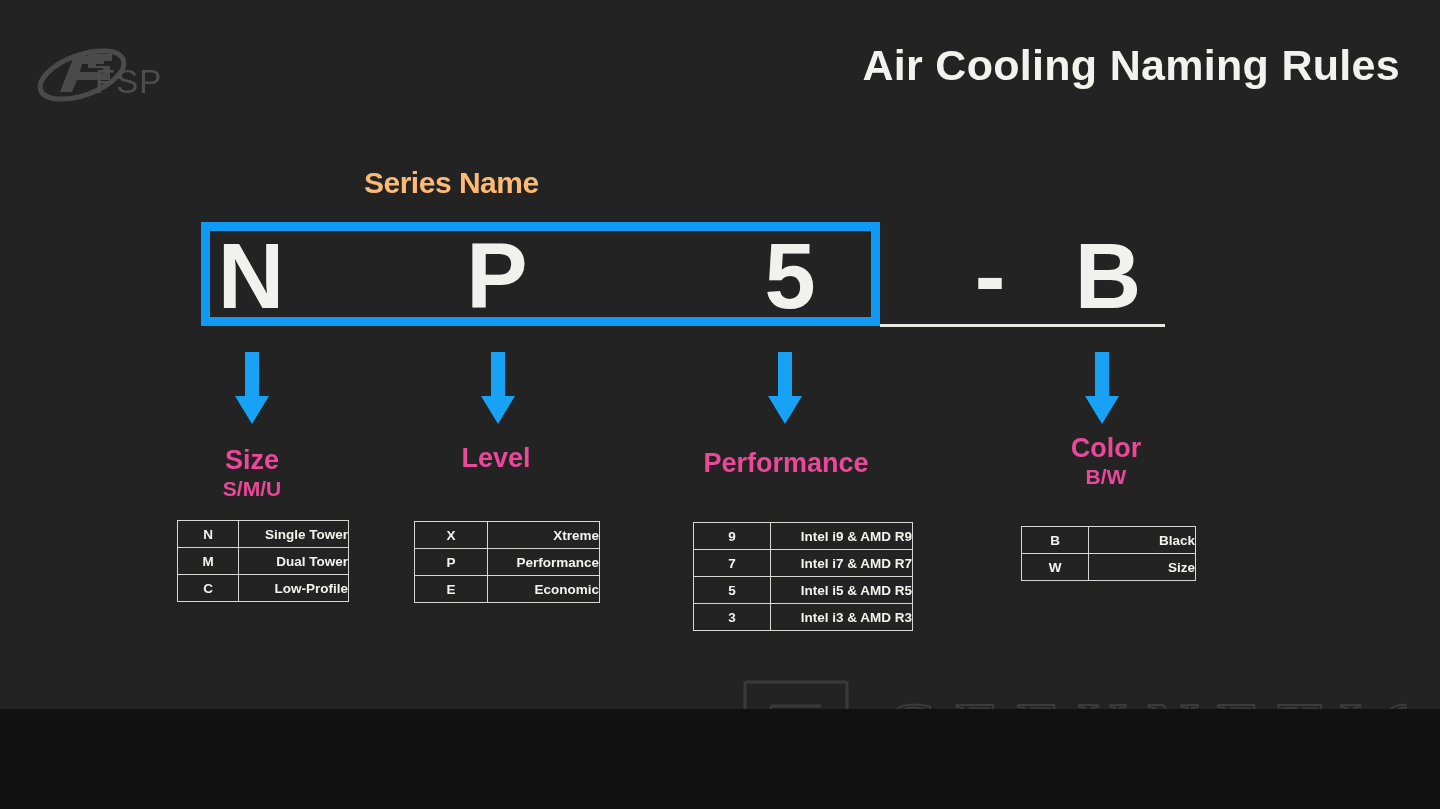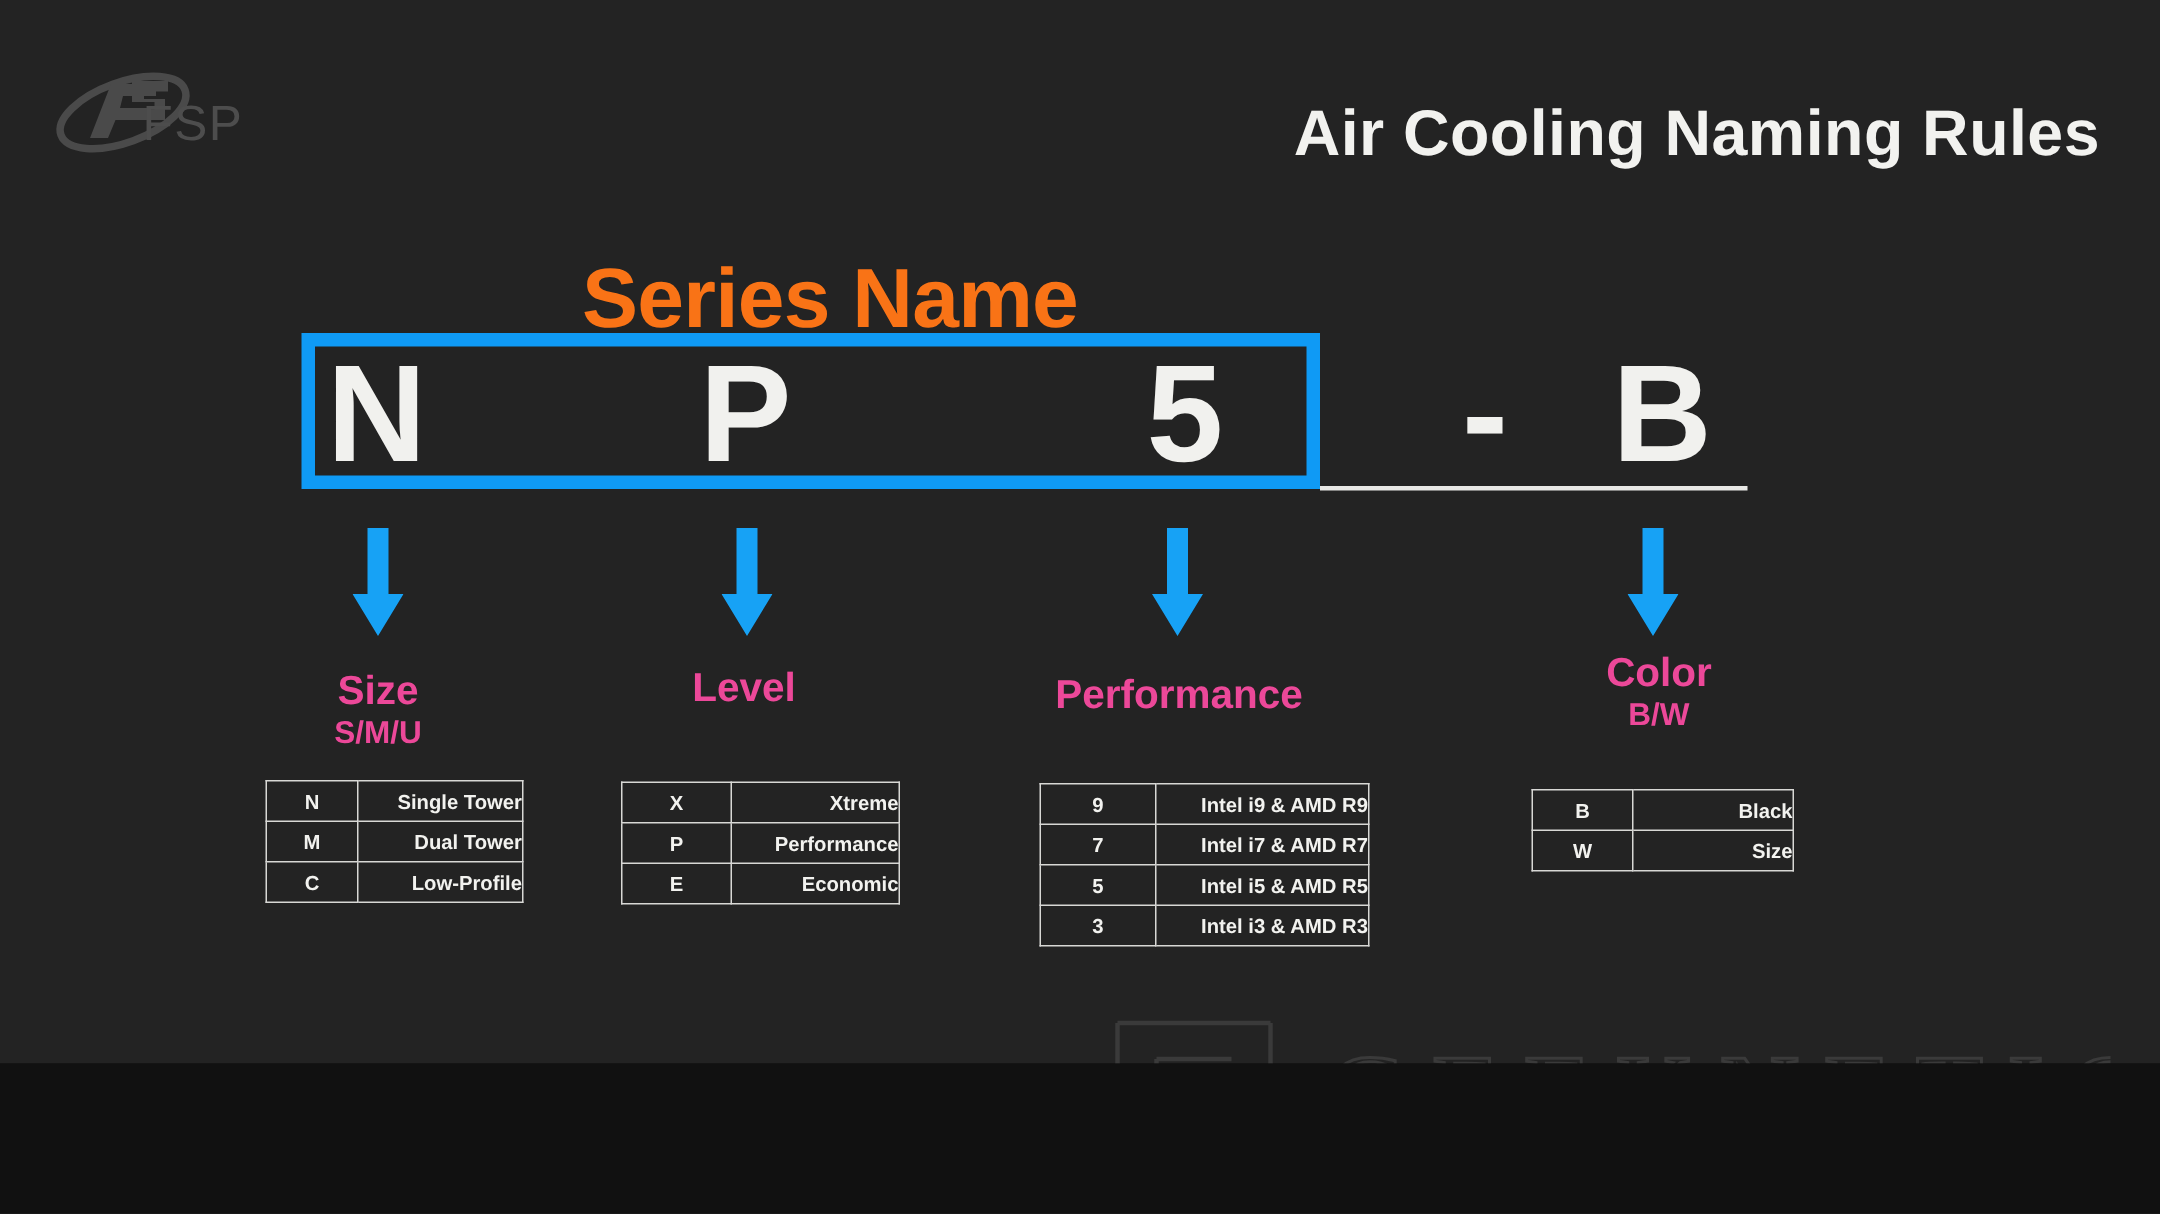--- a/index.html
+++ b/index.html
@@ -39,31 +39,30 @@
   
   .slide-title {
     position: absolute;
     right: 40px;
     top: 41px;
     font-size: 43px;
     font-weight: bold;
     color: #f2f2ef;
     letter-spacing: 0.3px;
     white-space: nowrap;
-    margin-top: 24px;
   }
 
   
   .series-label {
     position: absolute;
-    left: 388px;
+    left: 364px;
     top: 166px;
-    font-size: 56px;
-    font-weight: bold;
-    color: #f97316;
+    font-size: 30px;
+    font-weight: bold;
+    color: #fdba74;
     letter-spacing: -0.5px;
     white-space: nowrap;
   }
 
   
   .code-box {
     position: absolute;
     left: 201px;
     top: 222px;
     width: 679px;

